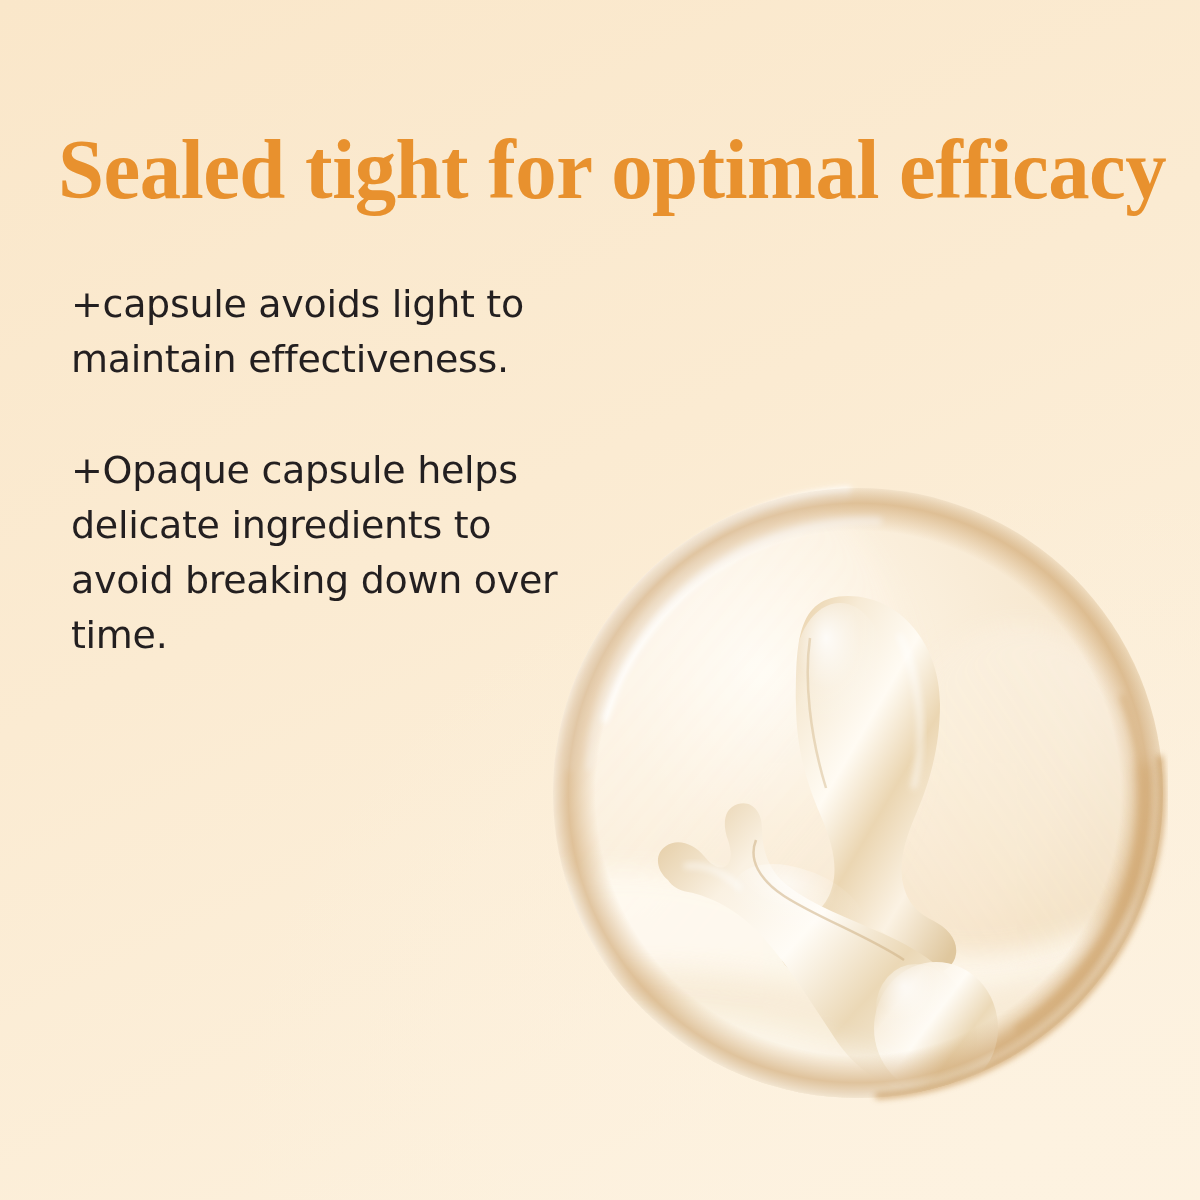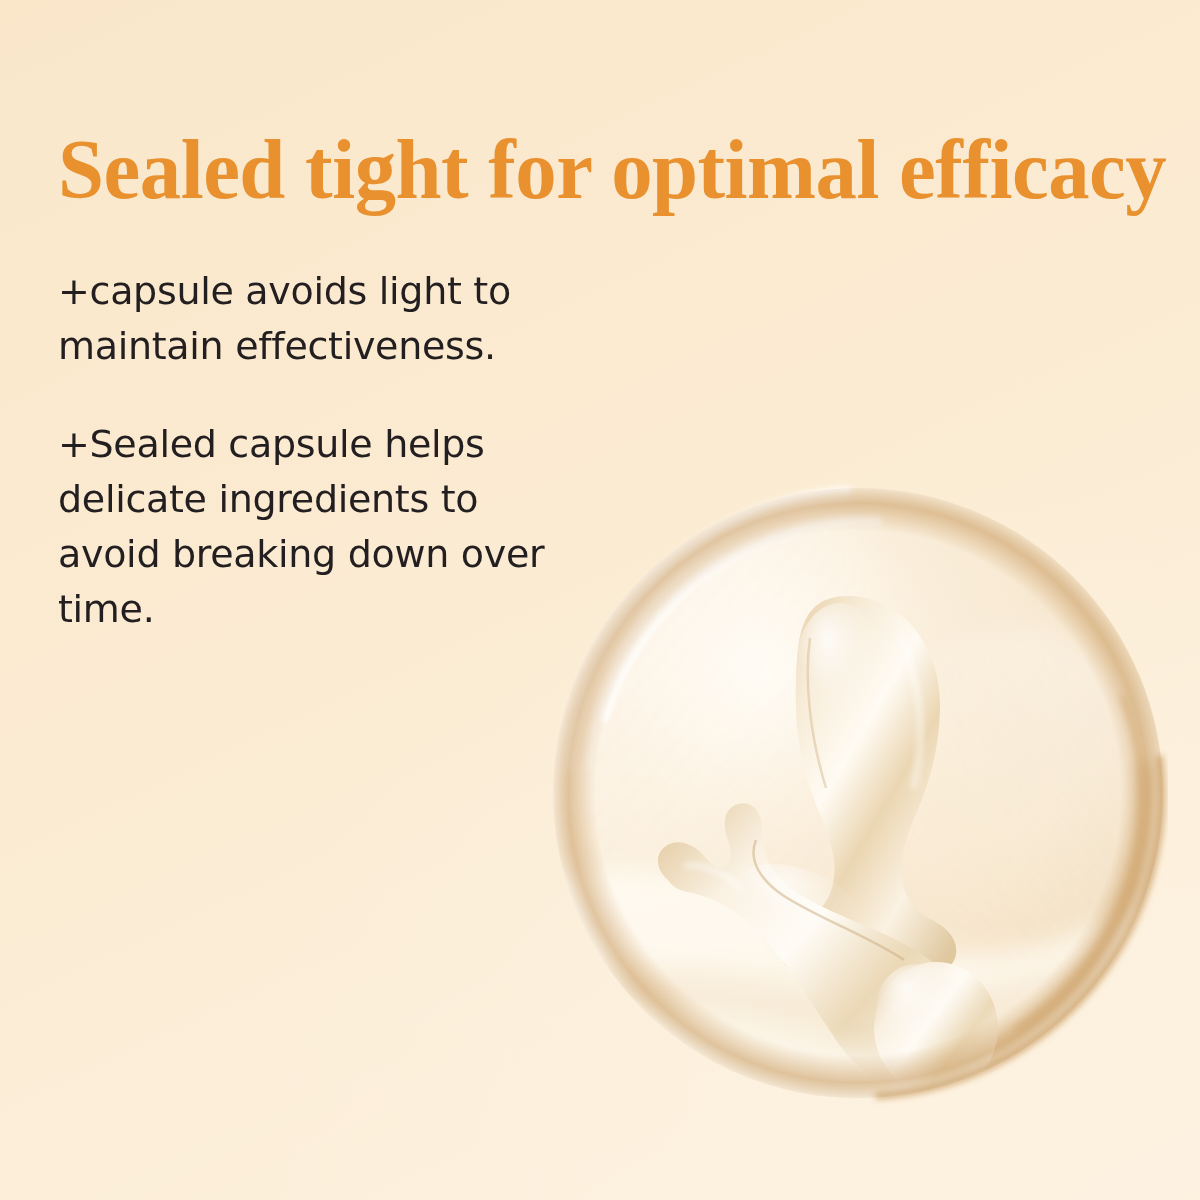--- a/index.html
+++ b/index.html
@@ -58,21 +58,21 @@
     list-style: none;
     width: 520px;
   }
   .bullet {
     font-family: "DejaVu Sans", sans-serif;
     font-weight: 400;
     font-size: 38px;
     line-height: 1.44;
     color: #231F20;
     letter-spacing: -0.3px;
-    margin: 0;
+    margin: 13px;
   }
   .bullet-1 { padding-top: 52px; }
   .bullet-2 { padding-top: 44px; }
 
   
   .sphere-wrap {
     position: absolute;
     left: 548px;
     top: 468px;
     width: 620px;
@@ -238,18 +238,18 @@
     </svg>
   </div>
 
   <div class="text-col">
 
     <h1 class="headline">Sealed tight for optimal efficacy</h1>
 
 
     <div class="bullets">
       <p class="bullet bullet-1">+capsule avoids light to maintain effectiveness.</p>
-      <p class="bullet bullet-2">+Sealed capsule helps delicate ingredients to avoid breaking down over time.</p>
+      <p class="bullet bullet-2">+Opaque capsule helps delicate ingredients to avoid breaking down over time.</p>
     </div>
 
   </div>
 
 </div>
 
 </body></html>

